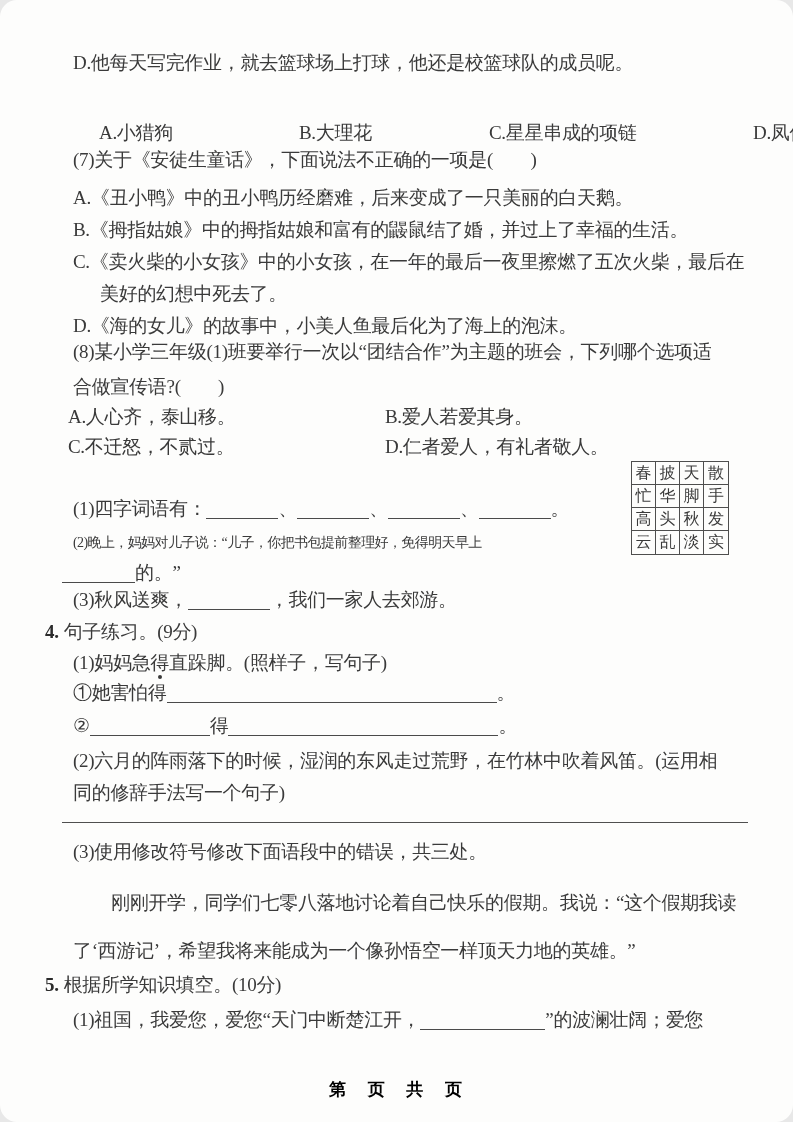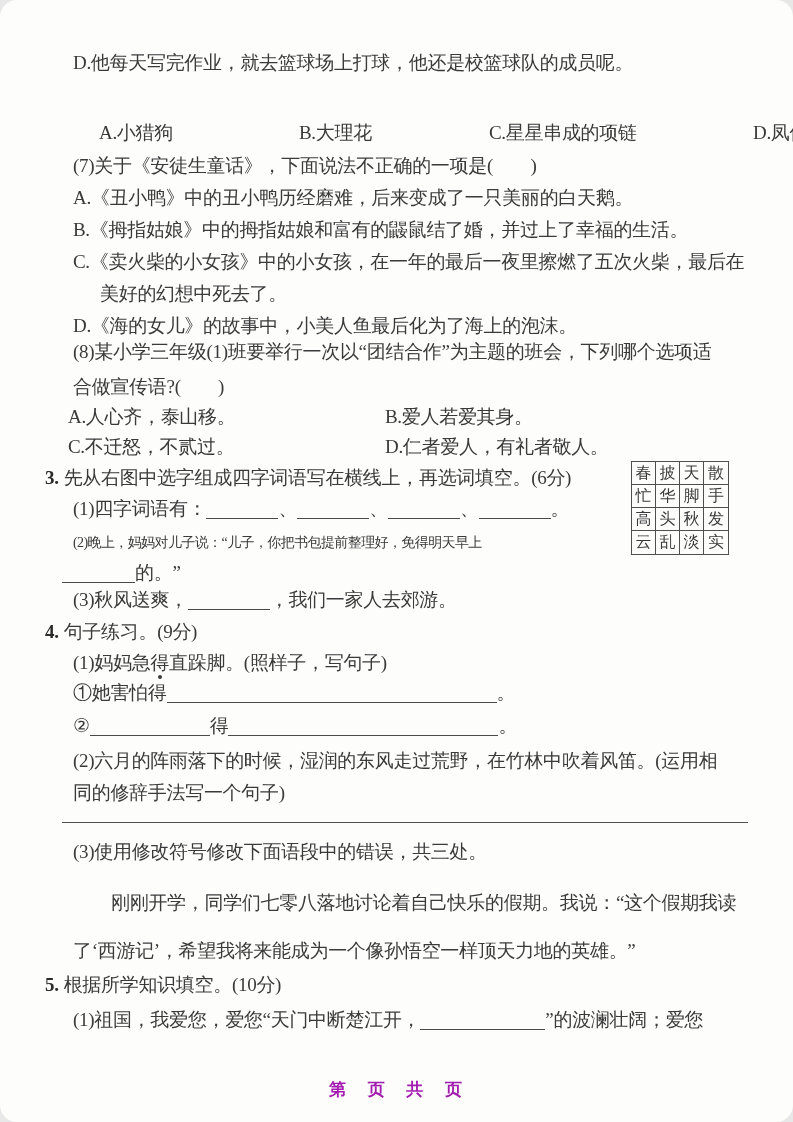--- a/index.html
+++ b/index.html
@@ -56,55 +56,52 @@
     font-size:16px;color:#3a3a3a;
     border-right:1px solid #4e4e4e;
     border-bottom:1px solid #4e4e4e;
   }
   .char-grid span:nth-child(4n){border-right:none;}
   .char-grid span:nth-child(n+13){border-bottom:none;}
   .footer{
     position:absolute;left:0;top:1078px;width:793px;
     text-align:center;
     font-family:"Liberation Sans","DejaVu Sans",sans-serif;
-    font-weight:600;font-size:17px;color:#a21caf;
+    font-weight:600;font-size:17px;color:#000000;
     word-spacing:13px;letter-spacing:2px;
   }
 </style>
 </head>
 <body>
 
 <div class="page">
 
   <div class="line" style="top:50px;left:73px">D.他每天写完作业，就去篮球场上打球，他还是校篮球队的成员呢。</div>
 
 
   <div class="line" style="top:120px;left:65px">
     <span class="opt o166">A.小猎狗</span><span class="opt o156">B.大理花</span><span class="opt o230">C.星星串成的项链</span><span class="opt">D.凤仙花球</span>
   </div>
 
-  <div class="line" style="top:153px;left:73px">(7)关于《安徒生童话》，下面说法不正确的一项是(　　)</div>
+  <div class="line" style="top:147px;left:73px">(7)关于《安徒生童话》，下面说法不正确的一项是(　　)</div>
   <div class="line" style="top:185px;left:73px">A.《丑小鸭》中的丑小鸭历经磨难，后来变成了一只美丽的白天鹅。</div>
   <div class="line" style="top:217px;left:73px">B.《拇指姑娘》中的拇指姑娘和富有的鼹鼠结了婚，并过上了幸福的生活。</div>
   <div class="line" style="top:249px;left:73px">C.《卖火柴的小女孩》中的小女孩，在一年的最后一夜里擦燃了五次火柴，最后在</div>
   <div class="line" style="top:313px;left:73px">D.《海的女儿》的故事中，小美人鱼最后化为了海上的泡沫。</div>
   <div class="line" style="top:281px;left:100px">美好的幻想中死去了。</div>
 
   <div class="line" style="top:339px;left:73px">(8)某小学三年级(1)班要举行一次以“团结合作”为主题的班会，下列哪个选项适</div>
   <div class="line" style="top:374px;left:73px">合做宣传语?(　　)</div>
   <div class="line" style="top:404px;left:68px">
     <span class="col-left">A.人心齐，泰山移。</span><span>B.爱人若爱其身。</span>
   </div>
   <div class="line" style="top:434px;left:68px">
     <span class="col-left">C.不迁怒，不贰过。</span><span>D.仁者爱人，有礼者敬人。</span>
   </div>
 
-  <div class="line" style="top:465px;left:45px">
-    <span class="qnum">3.</span><span>先从右图中选字组成四字词语写在横线上，再选词填空。(6分)</span>
-  </div>
 
   <div class="char-grid">
     <span>春</span>
       <span>披</span>
       <span>天</span>
       <span>散</span>
     <span>忙</span>
       <span>华</span>
       <span>脚</span>
       <span>手</span>

